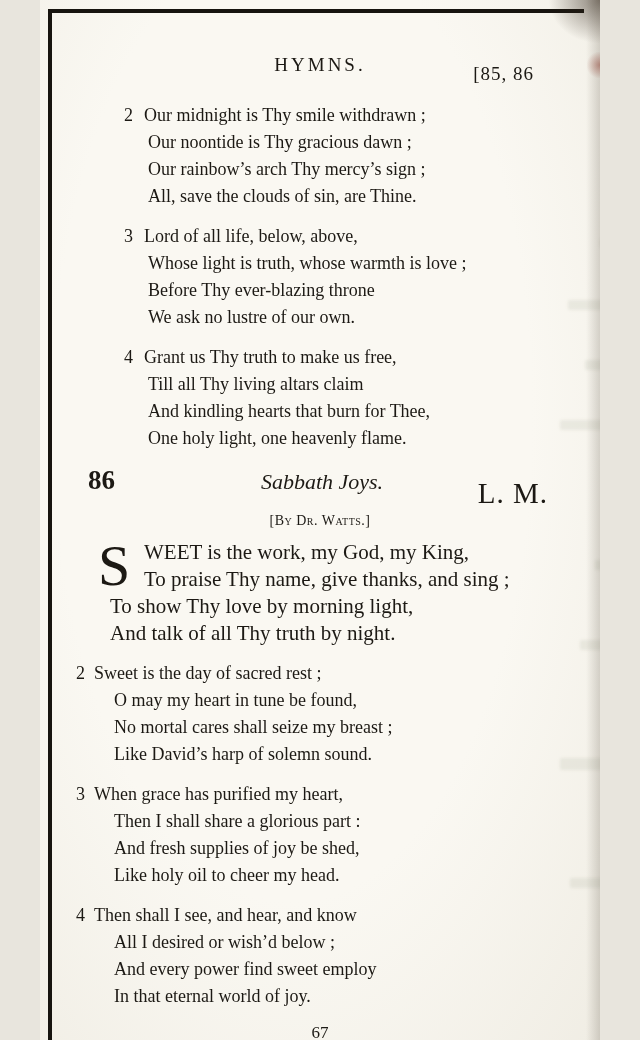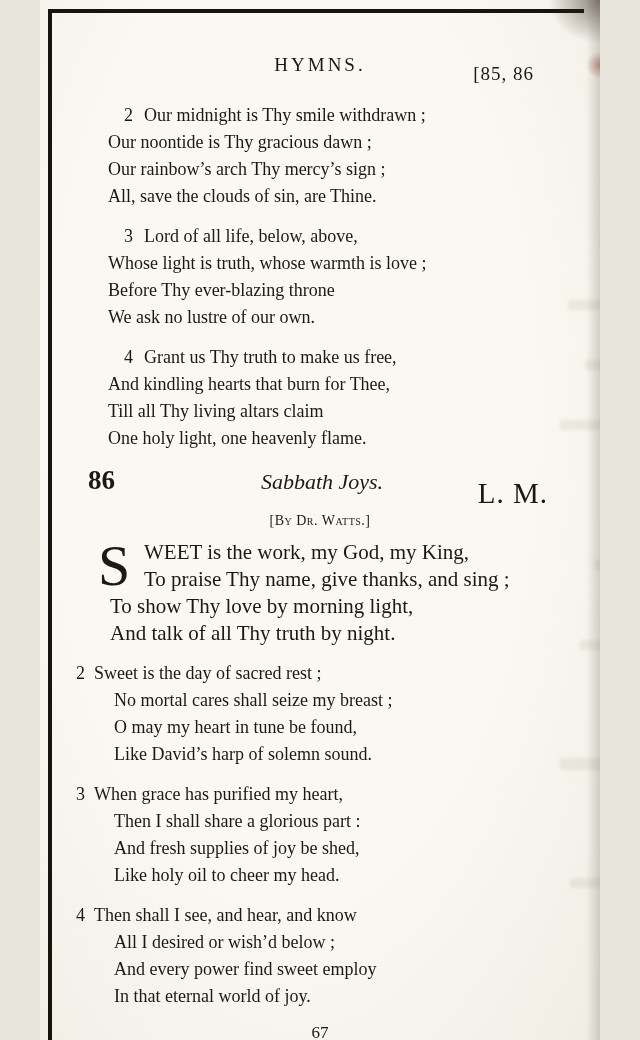--- a/index.html
+++ b/index.html
@@ -31,21 +31,21 @@
 
   
   .running-head { position: relative; height: 24px; }
   .head-title { display: block; text-align: center; font-size: 19px; letter-spacing: 3px; }
   .head-ref { position: absolute; right: 66px; top: 9px; font-size: 19px; letter-spacing: 1px; }
 
   
   .hymn85 { margin-top: 24px; }
   .verse { font-size: 18px; line-height: 27px; margin: 0 0 13px 0; }
   .vline { white-space: nowrap; }
-  .v85 .vline { padding-left: 68px; }
+  .v85 .vline { padding-left: 108px; }
   .v85 .vline.first { padding-left: 84px; }
   .v85 .vnum { display: inline-block; width: 20px; }
   .v86 .vline { padding-left: 74px; }
   .v86 .vline.first { padding-left: 36px; }
   .v86 .vnum { display: inline-block; width: 18px; }
 
   
   .hymn-heading { position: relative; height: 36px; }
   .hymn-number { position: absolute; left: 48px; top: 0; font-size: 27px; font-weight: 700; }
   .hymn-title { position: absolute; left: 4px; right: 0; top: 4px; text-align: center;
@@ -105,22 +105,22 @@
       </div>
       <div class="vline">Whose light is truth, whose warmth is love ;</div>
       <div class="vline">Before Thy ever-blazing throne</div>
       <div class="vline">We ask no lustre of our own.</div>
     </div>
 
     <div class="verse v85">
       <div class="vline first">
         <span class="vnum">4</span><span>Grant us Thy truth to make us free,</span>
       </div>
+      <div class="vline">Till all Thy living altars claim</div>
       <div class="vline">And kindling hearts that burn for Thee,</div>
-      <div class="vline">Till all Thy living altars claim</div>
       <div class="vline">One holy light, one heavenly flame.</div>
     </div>
 
   </section>
 
   <section>
 
     <div class="hymn-heading">
       <span class="hymn-number">86</span>
       <span class="hymn-title">Sabbath Joys.</span>
@@ -134,22 +134,22 @@
       <div class="vline">WEET is the work, my God, my King,</div>
       <div class="vline l2">To praise Thy name, give thanks, and sing ;</div>
       <div class="vline">To show Thy love by morning light,</div>
       <div class="vline">And talk of all Thy truth by night.</div>
     </div>
 
     <div class="verse v86">
       <div class="vline first">
         <span class="vnum">2</span><span>Sweet is the day of sacred rest ;</span>
       </div>
+      <div class="vline">O may my heart in tune be found,</div>
       <div class="vline">No mortal cares shall seize my breast ;</div>
-      <div class="vline">O may my heart in tune be found,</div>
       <div class="vline">Like David’s harp of solemn sound.</div>
     </div>
 
     <div class="verse v86">
       <div class="vline first">
         <span class="vnum">3</span><span>When grace has purified my heart,</span>
       </div>
       <div class="vline">Then I shall share a glorious part :</div>
       <div class="vline">And fresh supplies of joy be shed,</div>
       <div class="vline">Like holy oil to cheer my head.</div>

